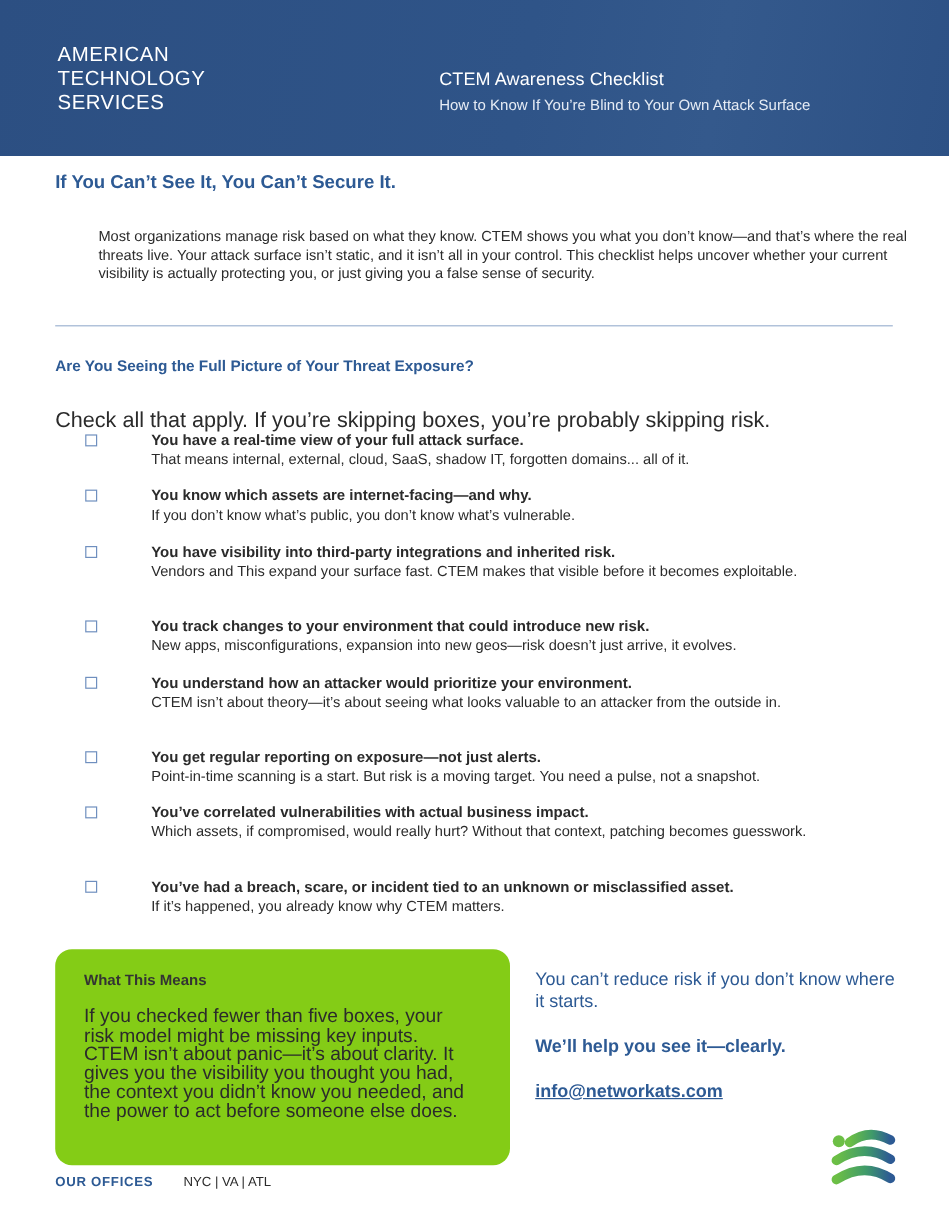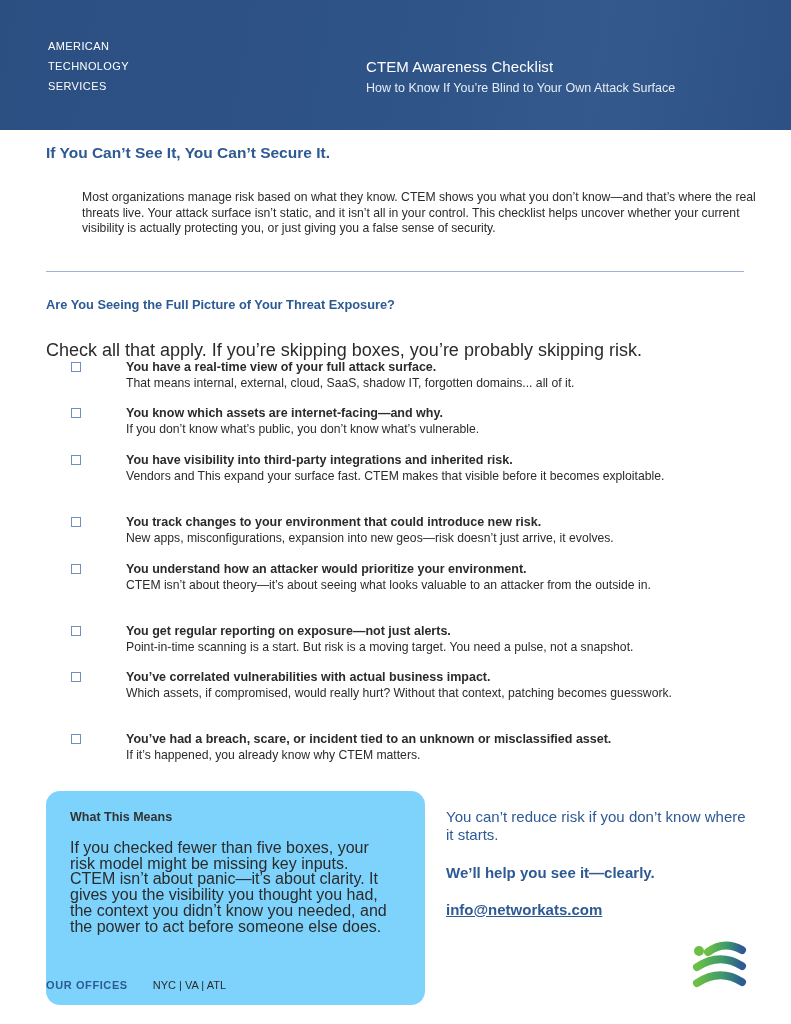--- a/index.html
+++ b/index.html
@@ -8,21 +8,21 @@
     background: #ffffff;
     font-family: "Liberation Sans", "DejaVu Sans", sans-serif;
     color: #2b2b2b;
   }
   .header {
     position: absolute; left: 0; top: 0; width: 791px; height: 130px;
     background: linear-gradient(100deg, #2c4f82 0%, #2f5488 55%, #34598c 75%, #2d5185 100%);
   }
   .brand {
     position: absolute; left: 48px; top: 36px;
-    color: #ffffff; font-size: 11px; line-height: 20px; letter-spacing: 0.4px;
+    color: #ffffff; font-size: 17px; line-height: 20px; letter-spacing: 0.4px;
   }
   .brand div { white-space: nowrap; }
   .doc-title {
     position: absolute; left: 366px; top: 58px;
     color: #ffffff; font-size: 15px; font-weight: normal; letter-spacing: 0.1px;
   }
   .doc-subtitle {
     position: absolute; left: 366px; top: 81px;
     color: #e6ecf5; font-size: 12.5px;
   }
@@ -55,22 +55,22 @@
   }
   .item-title {
     position: absolute; left: 126px; top: 0; width: 620px;
     font-size: 12.5px; font-weight: bold; color: #2b2b2b; line-height: 15.5px;
   }
   .item-desc {
     position: absolute; left: 126px; top: 15.5px; width: 620px;
     font-size: 12.2px; color: #2b2b2b; line-height: 15.5px;
   }
   .callout {
-    position: absolute; left: 46px; top: 791px; width: 379px; height: 214px;
-    background: #7dd3fc; border-radius: 14px;
+    position: absolute; left: 46px; top: 791px; width: 379px; height: 180px;
+    background: #84cc16; border-radius: 14px;
   }
   .callout-title {
     position: absolute; left: 24px; top: 19px;
     font-size: 12.5px; font-weight: bold; color: #333;
   }
   .callout-body {
     position: absolute; left: 24px; top: 49px; width: 320px;
     font-size: 16px; line-height: 15.7px; color: #2b2b2b;
   }
   .cta1 {

